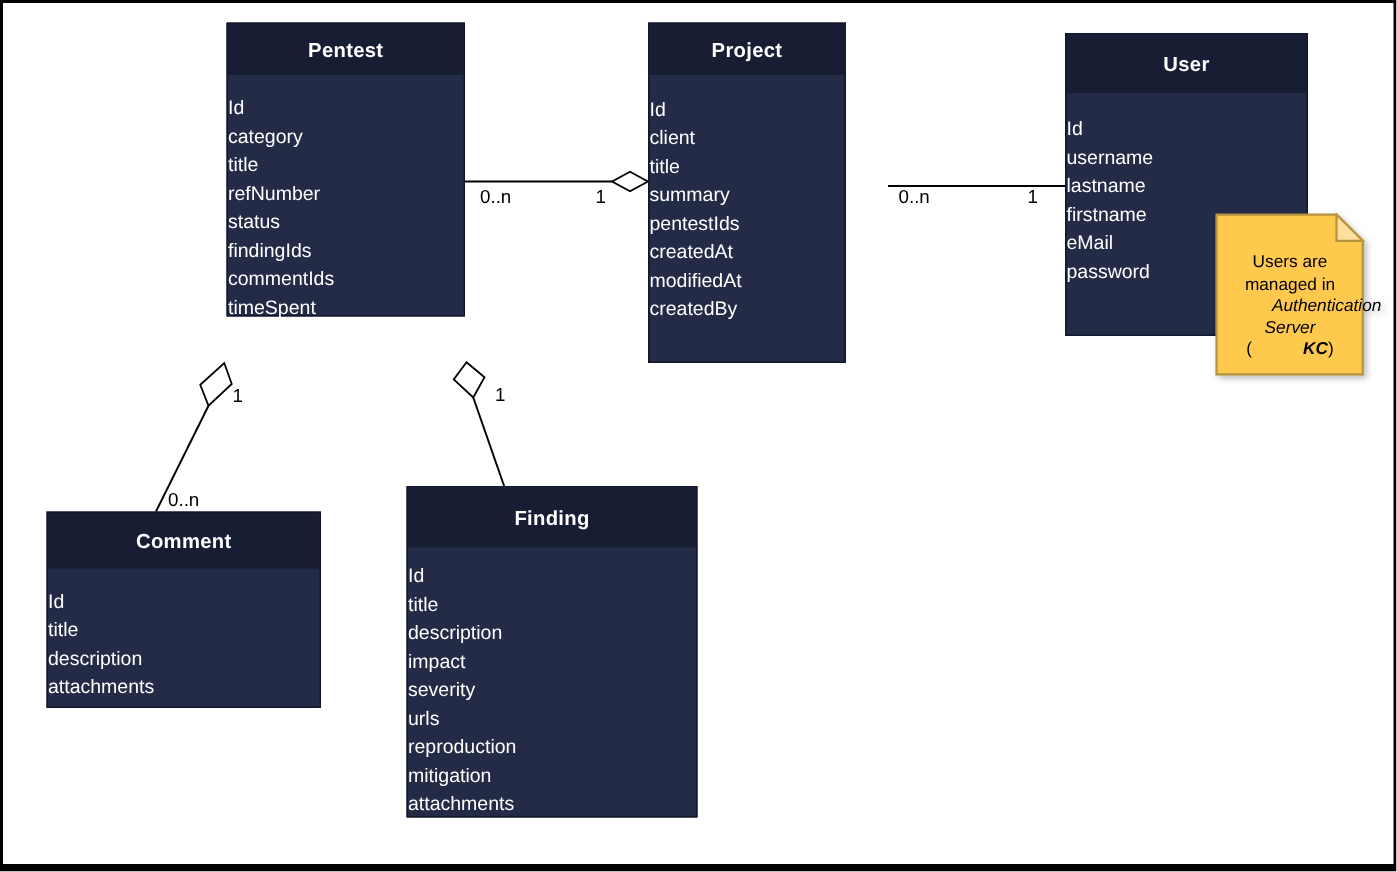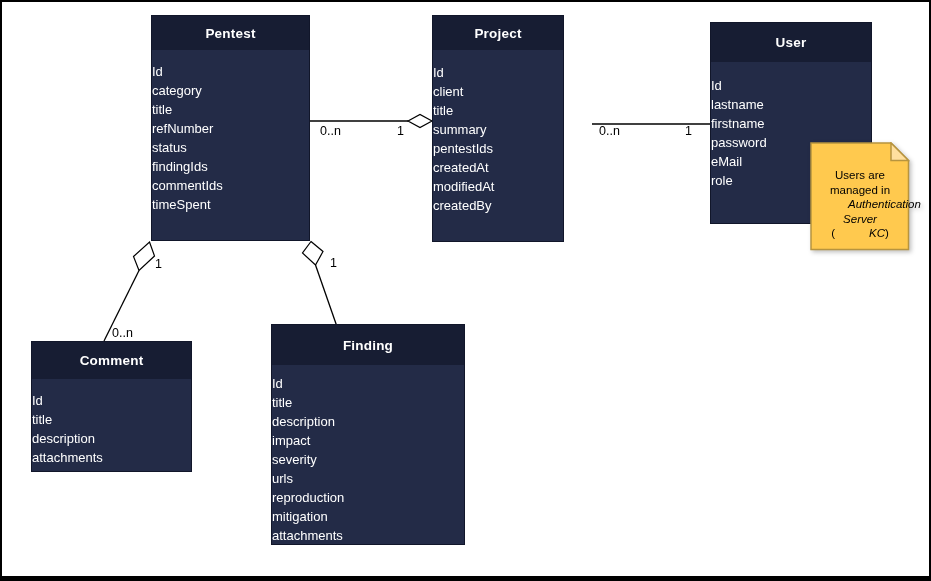--- a/index.html
+++ b/index.html
@@ -42,30 +42,30 @@
     justify-content: center;
     letter-spacing: 0.2px;
   }
   .entity-body {
     font-size: 13px;
     line-height: 19px;
   }
   .field-row { white-space: nowrap; }
 
   
-  .e-pentest  { left: 149px; top: 13px;  width: 159px; height: 226px; }
+  .e-pentest  { left: 149px; top: 13px;  width: 159px; height: 196px; }
   .e-pentest  .entity-header { height: 34px; }
   .e-pentest  .entity-body   { padding-top: 12px; }
   .e-project  { left: 430px; top: 13px;  width: 132px; height: 227px; }
   .e-project  .entity-header { height: 34px; }
   .e-project  .entity-body   { padding-top: 13px; }
   .e-user     { left: 708px; top: 20px;  width: 162px; height: 202px; }
   .e-user     .entity-header { height: 39px; }
   .e-user     .entity-body   { padding-top: 14px; }
-  .e-comment  { left: 29px;  top: 339px; width: 161px; height: 131px; }
+  .e-comment  { left: 29px;  top: 339px; width: 183px; height: 131px; }
   .e-comment  .entity-header { height: 37px; }
   .e-comment  .entity-body   { padding-top: 12px; }
   .e-finding  { left: 269px; top: 322px; width: 194px; height: 221px; }
   .e-finding  .entity-header { height: 40px; }
   .e-finding  .entity-body   { padding-top: 9px; }
 
   
   .note {
     position: absolute;
     left: 808px; top: 140px;
@@ -76,21 +76,21 @@
   .note-text {
     position: absolute;
     left: 4px; top: 26px;
     width: 92px;
     text-align: center;
     font-size: 11.5px;
     line-height: 14.5px;
     color: #000000;
   }
   .note-text .it { font-style: italic; margin-left: 34px; }
-  .note-text .b  { font-weight: normal; text-align: center; }
+  .note-text .b  { font-weight: bold; text-align: center; }
 </style>
 </head>
 <body>
 
 <div id="canvas">
 
   <svg id="wires" viewBox="0 0 931 581" xmlns="http://www.w3.org/2000/svg">
 
     <line x1="308" y1="119" x2="406" y2="119"></line>
     <polygon points="406,119 418,112.5 430,119 418,125.5"></polygon>
@@ -137,25 +137,25 @@
         <div class="field-row">createdAt</div>
         <div class="field-row">modifiedAt</div>
         <div class="field-row">createdBy</div>
       </div>
   </div>
 
   <div class="entity e-user">
     <div class="entity-header">User</div>
     <div class="entity-body">
         <div class="field-row">Id</div>
+        <div class="field-row">username</div>
         <div class="field-row">lastname</div>
         <div class="field-row">firstname</div>
+        <div class="field-row">eMail</div>
         <div class="field-row">password</div>
-        <div class="field-row">eMail</div>
-        <div class="field-row">role</div>
       </div>
   </div>
 
   <div class="entity e-comment">
     <div class="entity-header">Comment</div>
     <div class="entity-body">
         <div class="field-row">Id</div>
         <div class="field-row">title</div>
         <div class="field-row">description</div>
         <div class="field-row">attachments</div>

